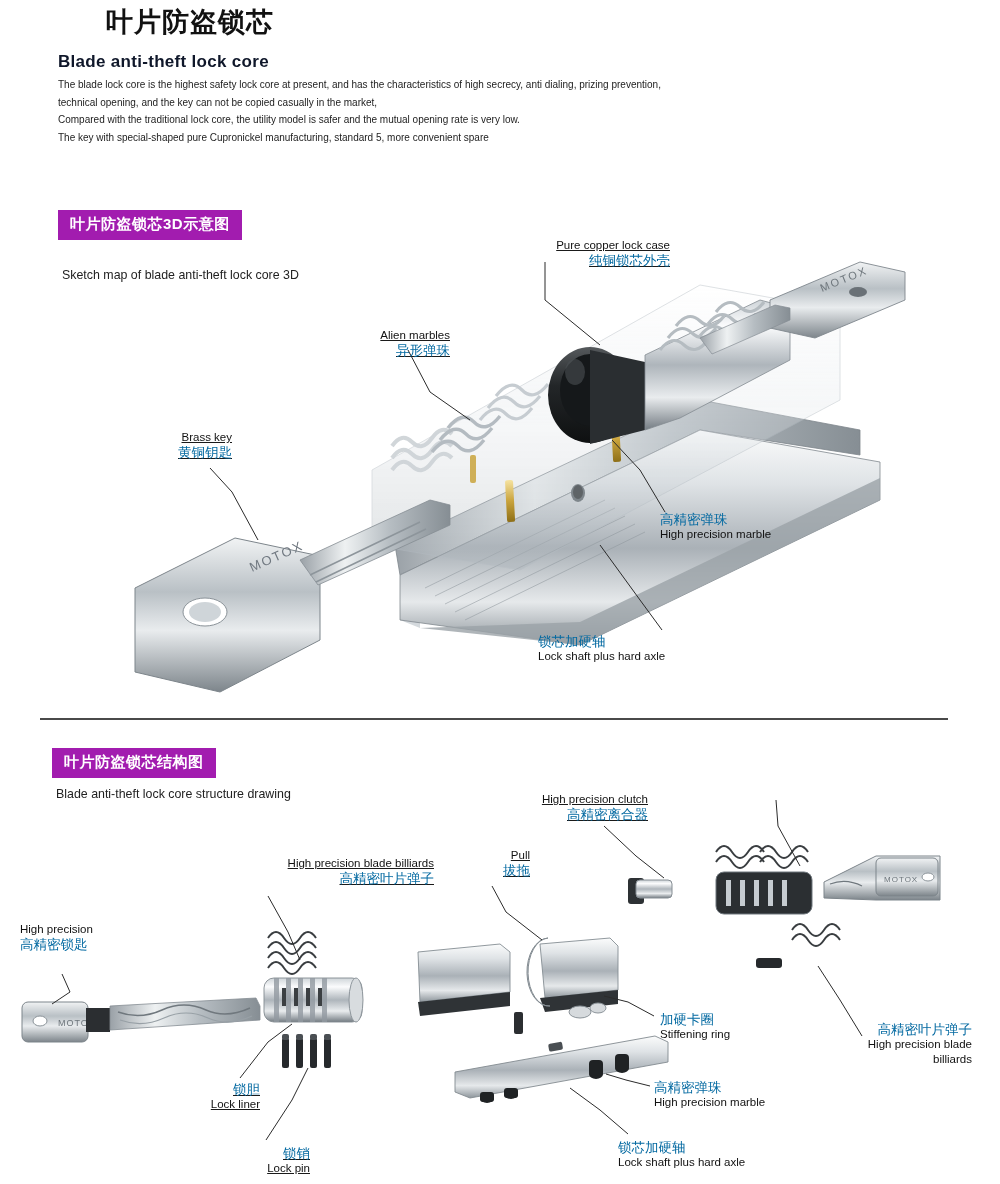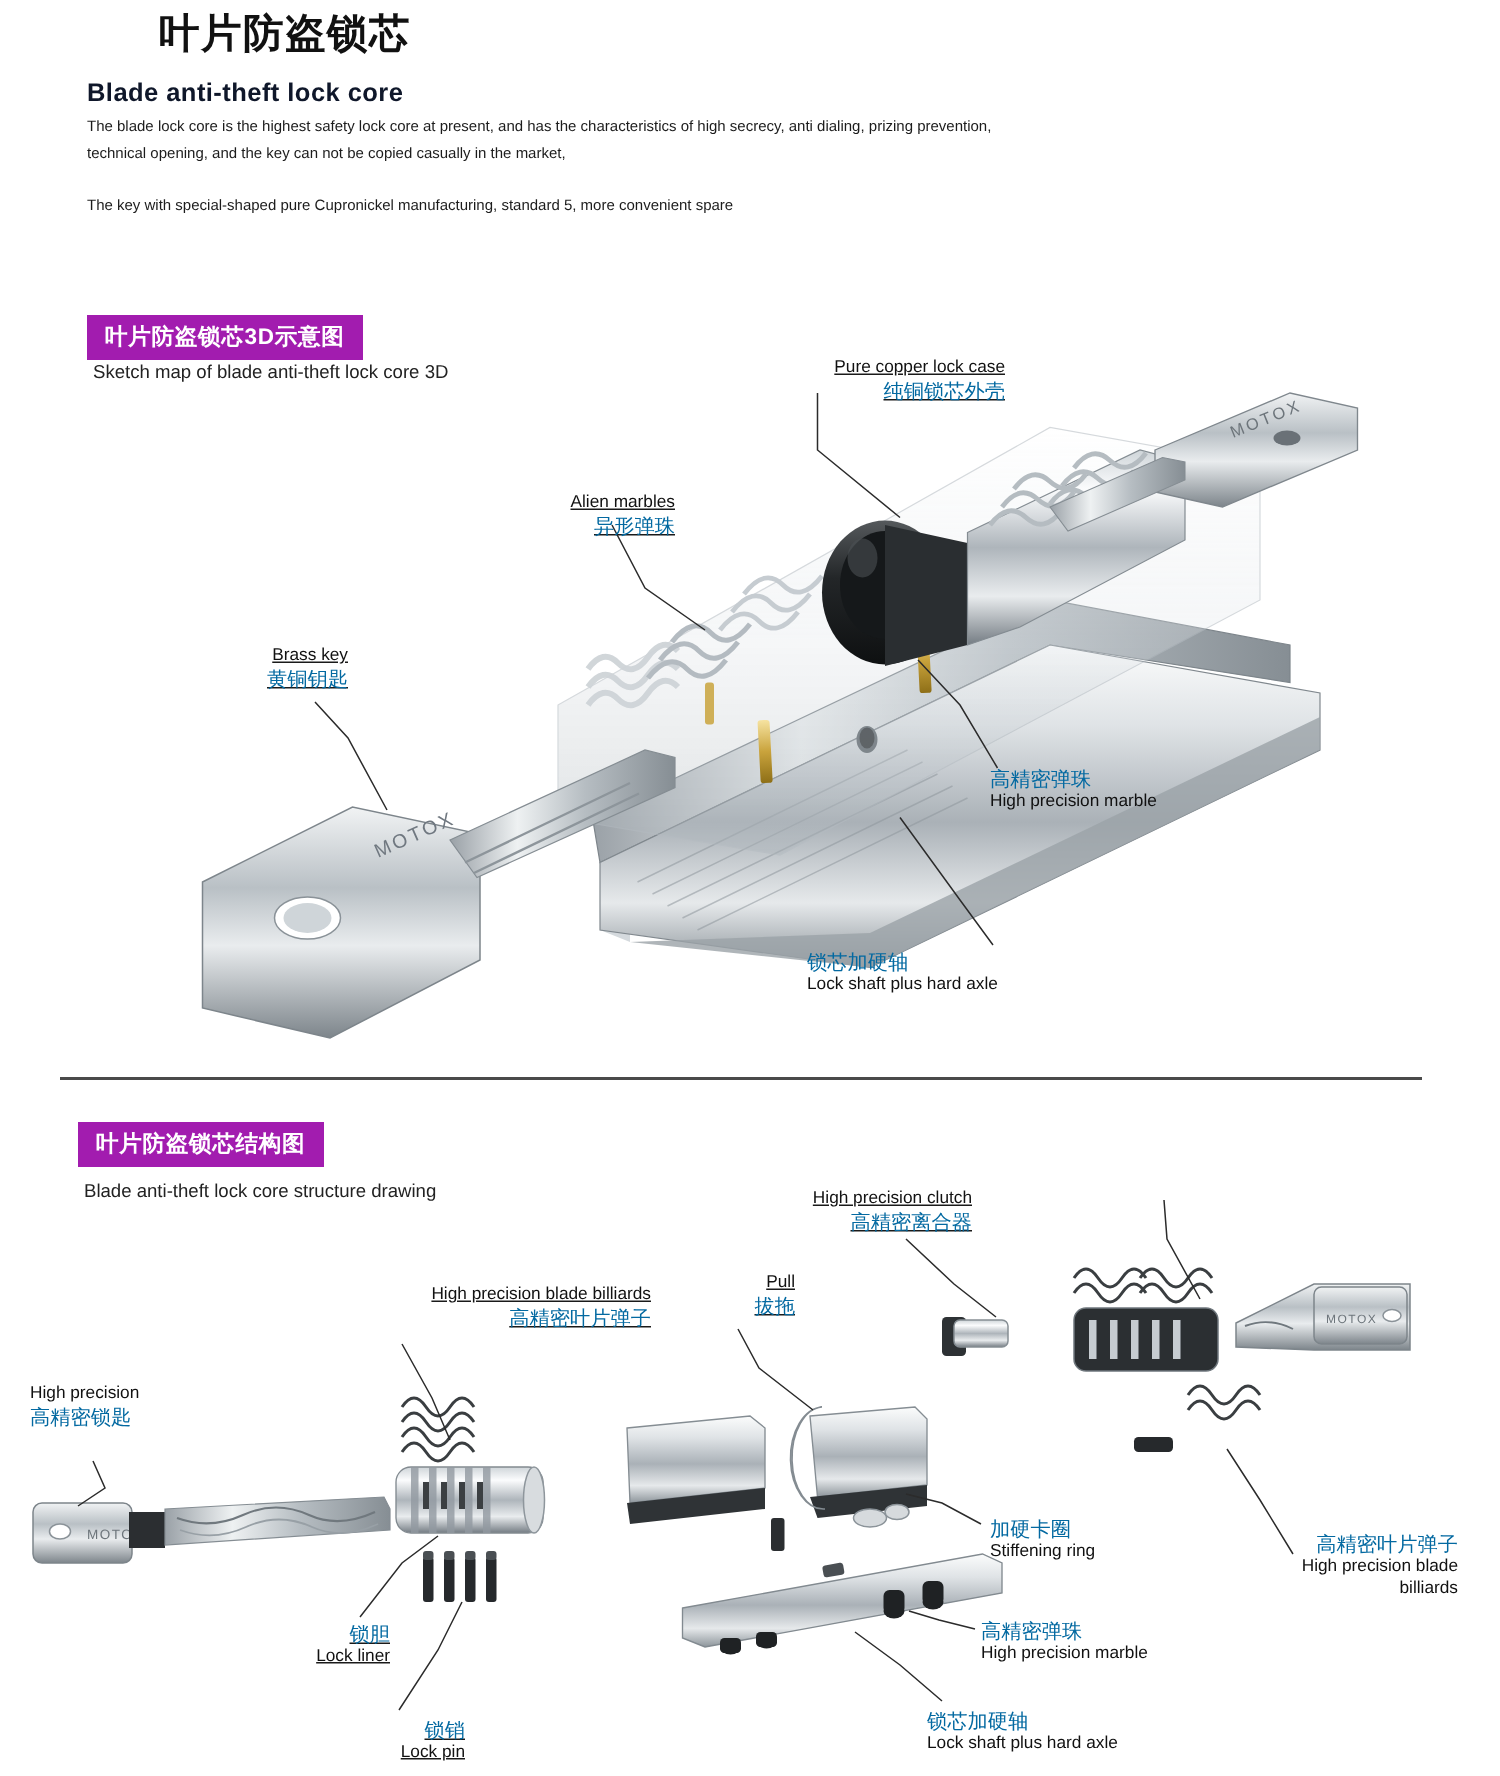--- a/index.html
+++ b/index.html
@@ -20,21 +20,21 @@
   .desc-en{font-size:10px;line-height:17.5px;color:#1c1c1c;margin:0;}
 
   
   .tag{
     display:inline-block;background:#a21caf;color:#fff;
     font-size:15px;font-weight:bold;padding:5px 12px 6px 12px;letter-spacing:0.5px;
   }
   .tag-sub{font-size:12.4px;color:#222;margin-top:7px;}
 
   .sec1-tag{position:absolute;left:58px;top:210px;}
-  .sec1-sub{position:absolute;left:62px;top:234px;}
+  .sec1-sub{position:absolute;left:62px;top:261px;}
 
   .sec2-tag{position:absolute;left:52px;top:748px;}
   .sec2-sub{position:absolute;left:56px;top:780px;}
 
   .divider{position:absolute;left:40px;top:718px;width:908px;height:2px;background:#4a4a4a;}
 
   
   .lbl{position:absolute;line-height:15px;}
   .lbl .cn{font-size:13.5px;color:#0369a1;display:block;white-space:nowrap;}
   .lbl .en{font-size:11.5px;color:#111;display:block;white-space:nowrap;}
@@ -48,21 +48,21 @@
 <body>
 
 <div class="page">
 
   <div class="head">
     <div class="title-cn">叶片防盗锁芯</div>
     <div class="title-en">Blade anti-theft lock core</div>
     <p class="desc-en">
       <span>The blade lock core is the highest safety lock core at present, and has the characteristics of high secrecy, anti dialing, prizing prevention,</span><br>
       <span>technical opening, and the key can not be copied casually in the market,</span><br>
-      <br>
+      <span>Compared with the traditional lock core, the utility model is safer and the mutual opening rate is very low.</span><br>
       <span>The key with special-shaped pure Cupronickel manufacturing, standard 5, more convenient spare</span>
     </p>
   </div>
 
   <div class="tag sec1-tag">叶片防盗锁芯3D示意图</div>
   <div class="tag-sub sec1-sub">Sketch map of blade anti-theft lock core 3D</div>
 
   <svg class="art" width="1000" height="1184">
     <defs>
       <linearGradient id="steelV" x1="0" y1="0" x2="0" y2="1">

